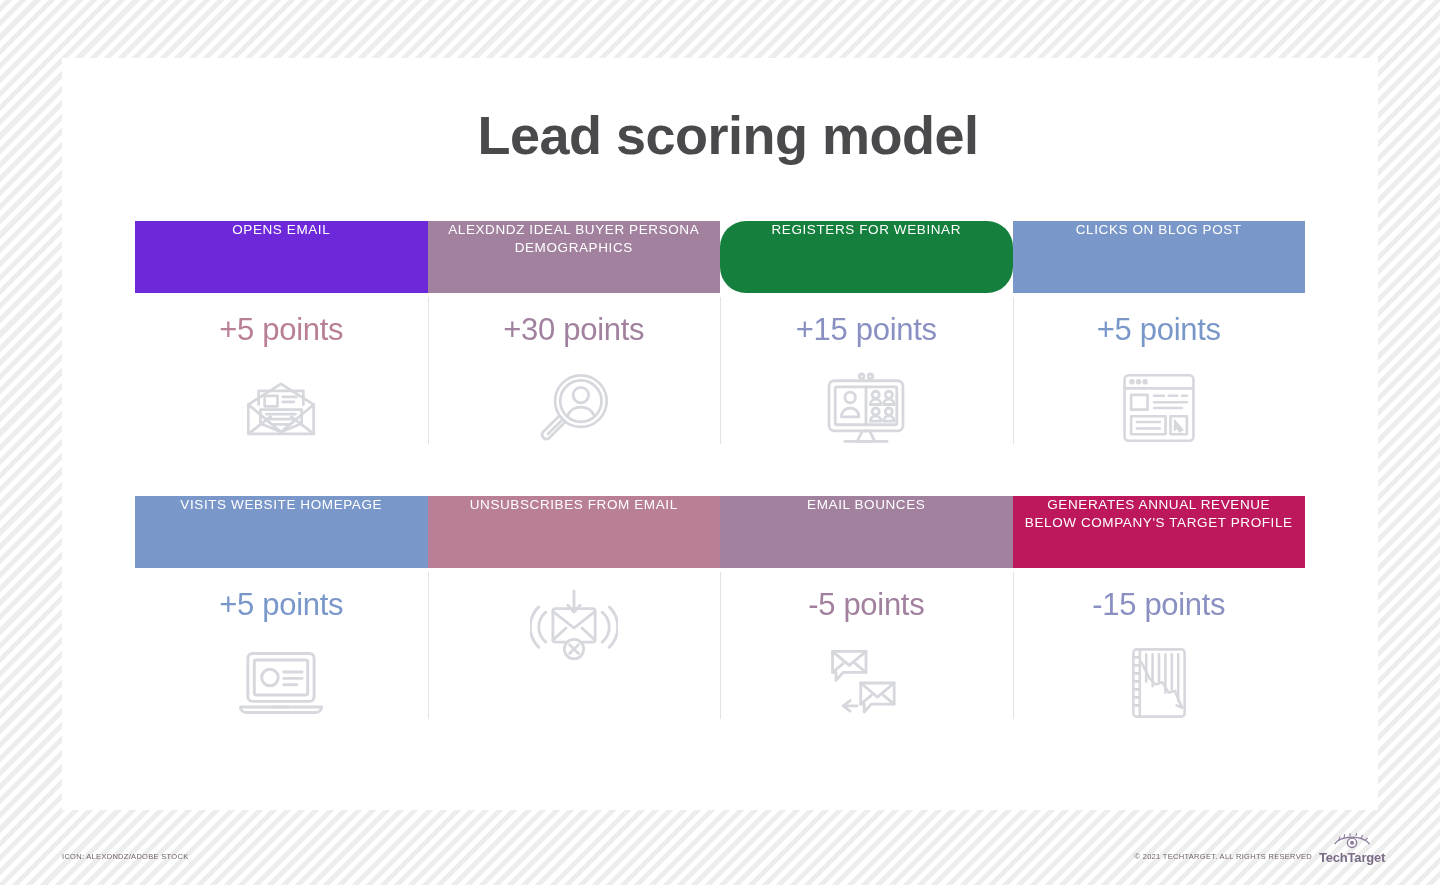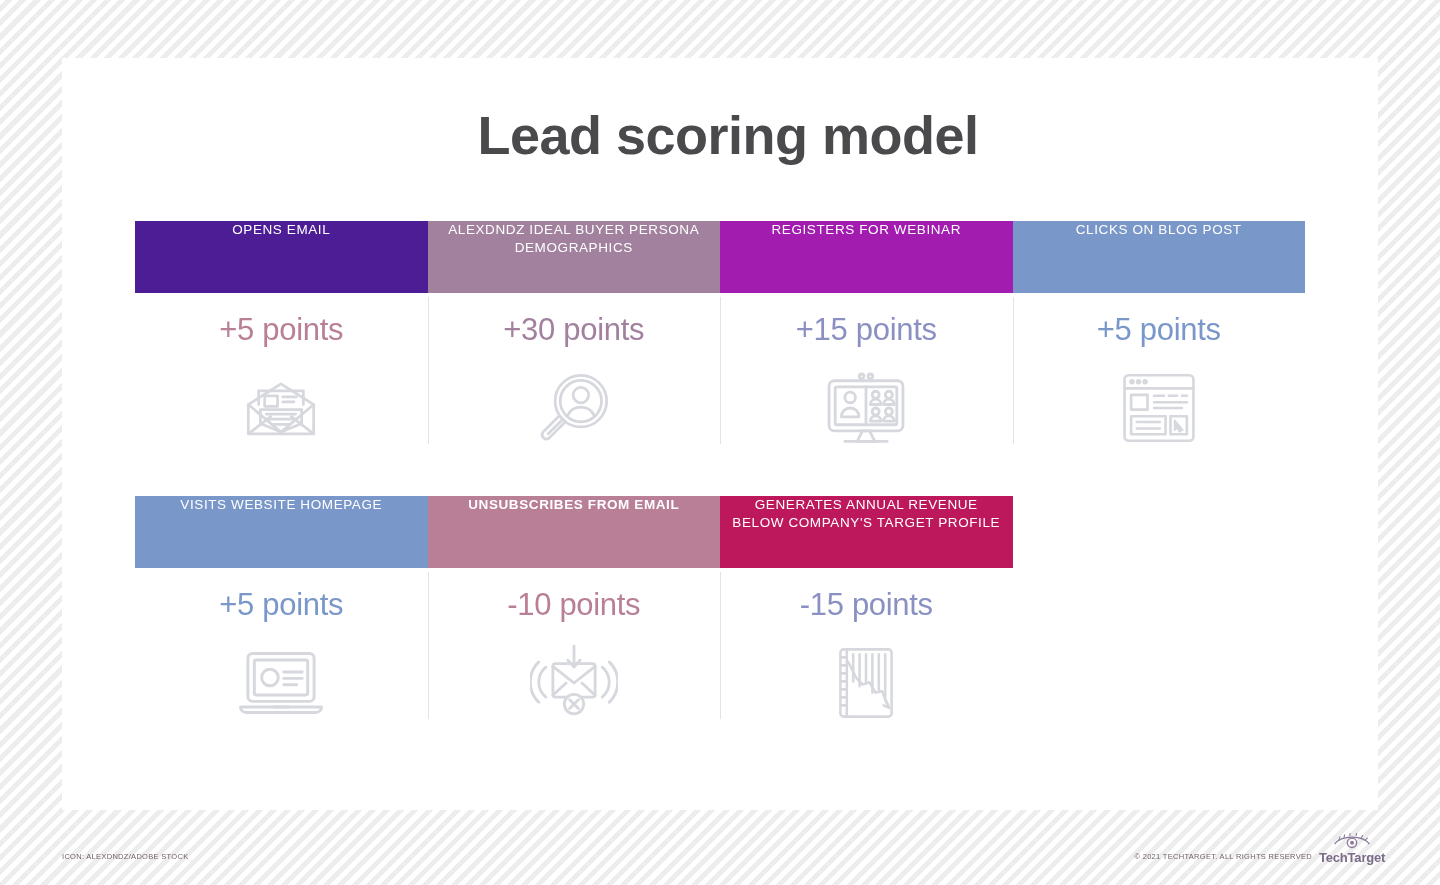--- a/index.html
+++ b/index.html
@@ -160,21 +160,21 @@
 
 <div class="slide">
 
   <div class="slide-title">Lead scoring model</div>
 
   <div class="grid">
 
     <div class="row">
 
       <div class="cell">
-        <div class="cell-header hdr-band" style="background-color: #4c1d95;">OPENS EMAIL</div>
+        <div class="cell-header hdr-band" style="background-color: #6d28d9;">OPENS EMAIL</div>
         <div class="cell-points" style="color: rgb(185, 127, 150);">+5 points</div>
         <div class="cell-icon">
           <svg width="86" height="86" viewBox="0 0 100 100" fill="none" stroke="#d6d8dd" stroke-width="3.2" stroke-linecap="round" stroke-linejoin="round">
             <path d="M24 46 V30 h52 v16"></path>
             <rect x="31" y="36" width="15" height="12"></rect>
             <path d="M52 37 h16 M52 43 h13"></path>
             <path d="M12 46 L50 22 L88 46 V80 H12 Z"></path>
             <path d="M26 52 h48 v16 l-24 10 l-24 -10 Z" fill="#ffffff"></path>
             <path d="M33 57 h34 M33 63 h34 M40 69 h20"></path>
             <path d="M12 46 L50 78 L88 46"></path>
@@ -192,21 +192,21 @@
             <circle cx="58" cy="42" r="24"></circle>
             <circle cx="58" cy="35" r="9"></circle>
             <path d="M43 58 a16 14 0 0 1 30 0"></path>
             <path d="M37 63 L20 80"></path>
             <path d="M33 59 L14 78 a5 5 0 0 0 7 7 L40 66 Z"></path>
           </svg>
         </div>
       </div>
 
       <div class="cell">
-        <div class="cell-header hdr-band" style="background-color: #a21caf;">REGISTERS FOR WEBINAR</div>
+        <div class="cell-header hdr-band" style="background-color: #15803d; border-radius: 26px;">REGISTERS FOR WEBINAR</div>
         <div class="cell-points" style="color: rgb(138, 144, 194);">+15 points</div>
         <div class="cell-icon">
           <svg width="88" height="88" viewBox="0 0 100 100" fill="none" stroke="#d6d8dd" stroke-width="3.2" stroke-linecap="round" stroke-linejoin="round">
             <circle cx="45" cy="14" r="2.6"></circle>
             <circle cx="55" cy="14" r="2.6"></circle>
             <rect x="8" y="19" width="84" height="57" rx="6"></rect>
             <rect x="15" y="26" width="70" height="43" rx="2"></rect>
             <path d="M50 26 V69"></path>
             <circle cx="32" cy="38" r="6"></circle>
             <path d="M22 60 a10 10 0 0 1 20 0 Z"></path>
@@ -260,38 +260,53 @@
             <rect x="21" y="25" width="58" height="38" rx="2"></rect>
             <circle cx="38" cy="44" r="9"></circle>
             <path d="M53 38 h20 M53 45 h20 M53 52 h14"></path>
             <path d="M6 76 h88 a6 6 0 0 1 -6 6 H12 a6 6 0 0 1 -6 -6 Z"></path>
             <path d="M42 76 h16"></path>
           </svg>
         </div>
       </div>
 
       <div class="cell">
-        <div class="cell-header hdr-band" style="background-color: rgb(185, 127, 150); font-weight: bold;">UNSUBSCRIBES FROM EMAIL</div>
-        <div class="cell-points" style="color: rgb(185, 127, 150);">-10 points</div>
+        <div class="cell-header hdr-band" style="background-color: rgb(185, 127, 150);">UNSUBSCRIBES FROM EMAIL</div>
         <div class="cell-icon">
           <svg width="88" height="88" viewBox="0 0 100 100" fill="none" stroke="#d6d8dd" stroke-width="3.2" stroke-linecap="round" stroke-linejoin="round">
             <rect x="26" y="28" width="48" height="38" rx="3"></rect>
             <path d="M26 31 L50 50 L74 31"></path>
             <path d="M26 64 L41 50 M74 64 L59 50"></path>
             <path d="M50 8 V30 M43 24 L50 32 L57 24"></path>
             <circle cx="50" cy="74" r="11" fill="#ffffff"></circle>
             <path d="M45 69 L55 79 M55 69 L45 79"></path>
             <path d="M18 32 a22 22 0 0 0 0 34"></path>
             <path d="M10 26 a32 32 0 0 0 0 46"></path>
             <path d="M82 32 a22 22 0 0 1 0 34"></path>
             <path d="M90 26 a32 32 0 0 1 0 46"></path>
           </svg>
         </div>
       </div>
 
+      <div class="cell">
+        <div class="cell-header hdr-band" style="background-color: rgb(162, 129, 159);">EMAIL BOUNCES</div>
+        <div class="cell-points" style="color: rgb(162, 129, 159);">-5 points</div>
+        <div class="cell-icon">
+          <svg width="88" height="88" viewBox="0 0 100 100" fill="none" stroke="#d6d8dd" stroke-width="3.2" stroke-linecap="round" stroke-linejoin="round">
+            <path d="M12 14 h38 v24 H24 l-8 9 v-9 h-4 Z" fill="#ffffff"></path>
+            <path d="M12 14 L31 30 L50 14"></path>
+            <path d="M12 38 L24 28 M50 38 L38 28"></path>
+            <path d="M44 50 h38 v24 H56 l-8 9 v-9 h-4 Z" fill="#ffffff"></path>
+            <path d="M44 50 L63 66 L82 50"></path>
+            <path d="M44 74 L56 64 M82 74 L70 64"></path>
+            <path d="M40 76 L26 76"></path>
+            <path d="M32 70 L24 76 L32 82"></path>
+          </svg>
+        </div>
+      </div>
 
       <div class="cell">
         <div class="cell-header hdr-band" style="background-color: #be185d;">GENERATES ANNUAL REVENUE BELOW COMPANY'S TARGET PROFILE</div>
         <div class="cell-points" style="color: rgb(138, 144, 194);">-15 points</div>
         <div class="cell-icon">
           <svg width="80" height="80" viewBox="0 0 100 100" fill="none" stroke="#d6d8dd" stroke-width="3.2" stroke-linecap="round" stroke-linejoin="round">
             <rect x="18" y="8" width="64" height="84" rx="4"></rect>
             <path d="M26 8 V92"></path>
             <path d="M18 18 h8 M18 28 h8 M18 38 h8 M18 48 h8 M18 58 h8 M18 68 h8 M18 78 h8"></path>
             <path d="M34 14 V48 M42 14 V54 M50 14 V50 M58 14 V62 M66 14 V58 M74 14 V72"></path>

